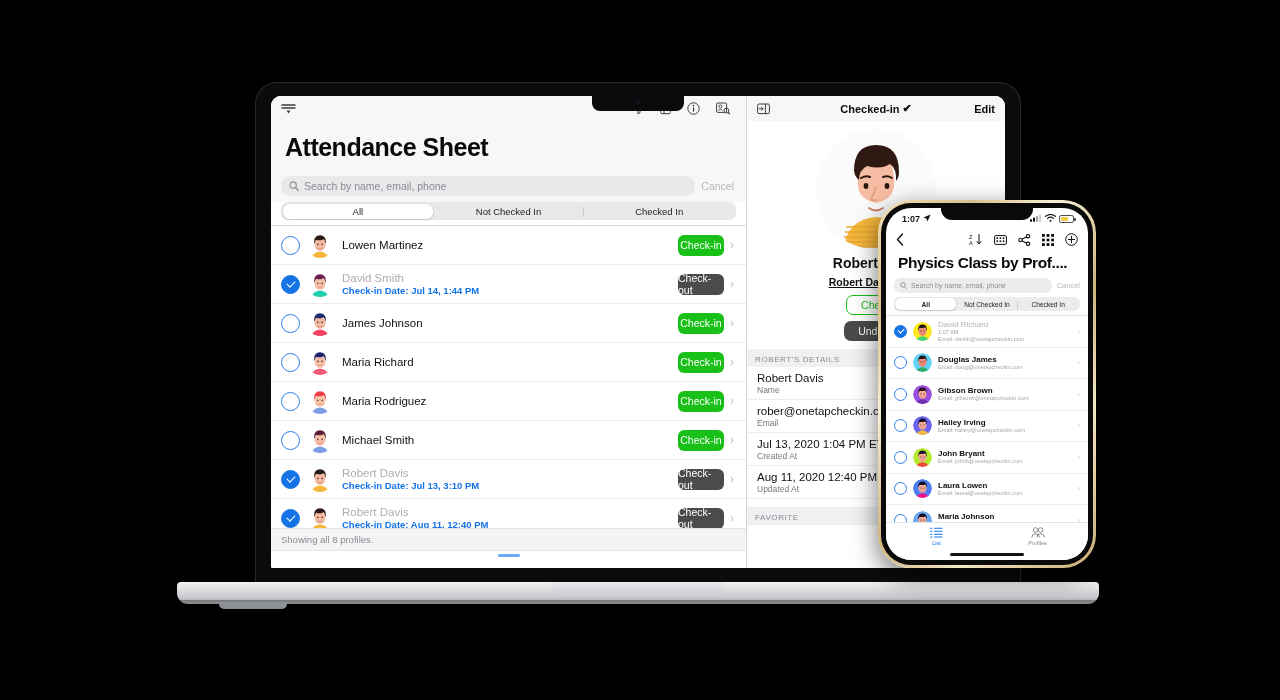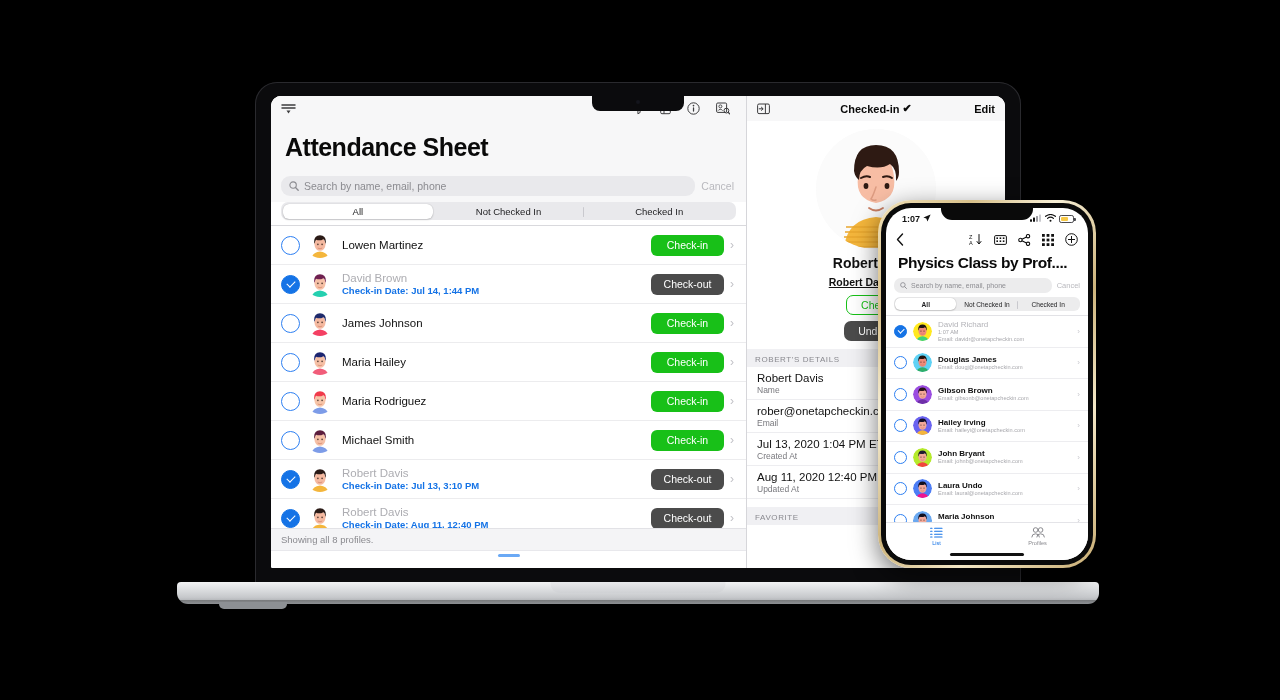--- a/index.html
+++ b/index.html
@@ -84,21 +84,21 @@
          flex:none; display:flex; align-items:center; justify-content:center; }
   .chk.on { background:#1573e6; border-color:#1573e6; }
   .chk.on::after { content:""; width:7px; height:4px; border-left:1.6px solid #fff;
          border-bottom:1.6px solid #fff; transform:rotate(-45deg) translate(1px,-1px); }
   .av { width:26px; height:26px; border-radius:50%; margin-left:7px; flex:none;
         overflow:hidden; position:relative; }
   .names { margin-left:9px; flex:1; min-width:0; }
   .nm { font-size:11.5px; color:#111; font-weight:500; }
   .nm.dim { color:#adadb2; font-weight:400;}
   .sub { font-size:9.5px; color:#1573e6; font-weight:600; margin-top:1px;}
-  .btn { width:73px; height:21px; border-radius:6px; display:flex; align-items:center;
+  .btn { width:46px; height:21px; border-radius:6px; display:flex; align-items:center;
          justify-content:center; font-size:10.5px; color:#fff; flex:none;}
   .btn.green { background:#18c018; }
   .btn.gray { background:#4b4b4b; }
   .chev { width:16px; text-align:center; color:#c2c2c7; font-size:12px; flex:none;}
   .footer-note { height:22px; background:#f4f4f6; display:flex; align-items:center;
                  padding-left:10px; font-size:9.5px; color:#8a8a8f; border-top:1px solid #e2e2e6;}
   .footer-blank{ height:18px; background:#fff; border-top:1px solid #e8e8ec; position:relative;}
   .footer-blank .pill{ position:absolute; left:50%; transform:translateX(-50%); top:3px;
       width:22px; height:3px; background:#6aa9f5; border-radius:2px;}
 
@@ -280,21 +280,21 @@
      <div class="av"><svg width="26" height="26" viewBox="0 0 40 40">
     <circle cx="20" cy="20" r="20" fill="#ffffff"></circle>
     <path d="M7 40 q2-9 13-10 q11 1 13 10 z" fill="#25d0b0"></path>
     <ellipse cx="20" cy="19" rx="8.5" ry="10" fill="#f6c0a6"></ellipse>
     <path d="M11 15 q0-10 9-10 q9 0 9 10 q0 2-1 3 q0-6-3-7 q-5 3-11 1 q-2 2-2 6 q-1-1-1-3z" fill="#6e2050"></path>
     <ellipse cx="16.8" cy="19" rx="1" ry="1.3" fill="#2b1c16"></ellipse>
     <ellipse cx="23.2" cy="19" rx="1" ry="1.3" fill="#2b1c16"></ellipse>
     <path d="M17 25 q3 2 6 0" fill="none" stroke="#c9765c" stroke-width=".9" stroke-linecap="round"></path>
   </svg></div>
      <div class="names">
-       <div class="nm dim">David Brown</div>
+       <div class="nm dim">David Smith</div>
        <div class="sub">Check-in Date: Jul 14, 1:44 PM</div>
      </div>
      <div class="btn gray">Check-out</div>
      <div class="chev">›</div>
                 </div>
                 <div class="row">
                   <div class="chk "></div>
      <div class="av"><svg width="26" height="26" viewBox="0 0 40 40">
     <circle cx="20" cy="20" r="20" fill="#ffffff"></circle>
     <path d="M7 40 q2-9 13-10 q11 1 13 10 z" fill="#f44063"></path>
@@ -316,21 +316,21 @@
      <div class="av"><svg width="26" height="26" viewBox="0 0 40 40">
     <circle cx="20" cy="20" r="20" fill="#ffffff"></circle>
     <path d="M7 40 q2-9 13-10 q11 1 13 10 z" fill="#f15d7a"></path>
     <ellipse cx="20" cy="19" rx="8.5" ry="10" fill="#f6c0a6"></ellipse>
     <path d="M11 15 q0-10 9-10 q9 0 9 10 q0 2-1 3 q0-6-3-7 q-5 3-11 1 q-2 2-2 6 q-1-1-1-3z" fill="#1b2470"></path>
     <ellipse cx="16.8" cy="19" rx="1" ry="1.3" fill="#2b1c16"></ellipse>
     <ellipse cx="23.2" cy="19" rx="1" ry="1.3" fill="#2b1c16"></ellipse>
     <path d="M17 25 q3 2 6 0" fill="none" stroke="#c9765c" stroke-width=".9" stroke-linecap="round"></path>
   </svg></div>
      <div class="names">
-       <div class="nm ">Maria Hailey</div>
+       <div class="nm ">Maria Richard</div>
 
      </div>
      <div class="btn green">Check-in</div>
      <div class="chev">›</div>
                 </div>
                 <div class="row">
                   <div class="chk "></div>
      <div class="av"><svg width="26" height="26" viewBox="0 0 40 40">
     <circle cx="20" cy="20" r="20" fill="#ffffff"></circle>
     <path d="M7 40 q2-9 13-10 q11 1 13 10 z" fill="#7d9ce8"></path>
@@ -704,21 +704,21 @@
      <div class="pav"><svg width="19" height="19" viewBox="0 0 40 40">
     <circle cx="20" cy="20" r="20" fill="#4d7df5"></circle>
     <path d="M7 40 q2-9 13-10 q11 1 13 10 z" fill="#f0148f"></path>
     <ellipse cx="20" cy="19" rx="8.5" ry="10" fill="#f3a898"></ellipse>
     <path d="M11 15 q0-10 9-10 q9 0 9 10 q0 2-1 3 q0-6-3-7 q-5 3-11 1 q-2 2-2 6 q-1-1-1-3z" fill="#120f1e"></path>
     <ellipse cx="16.8" cy="19" rx="1" ry="1.3" fill="#2b1c16"></ellipse>
     <ellipse cx="23.2" cy="19" rx="1" ry="1.3" fill="#2b1c16"></ellipse>
     <path d="M17 25 q3 2 6 0" fill="none" stroke="#c9765c" stroke-width=".9" stroke-linecap="round"></path>
   </svg></div>
      <div class="pnames">
-       <div class="pnm ">Laura Undo</div>
+       <div class="pnm ">Laura Lowen</div>
 
        <div class="pem">Email: laural@onetapcheckin.com</div>
      </div>
      <div class="pchev">›</div>
           </div>
           <div class="prow">
             <div class="pchk "></div>
      <div class="pav"><svg width="19" height="19" viewBox="0 0 40 40">
     <circle cx="20" cy="20" r="20" fill="#6aa8f0"></circle>
     <path d="M7 40 q2-9 13-10 q11 1 13 10 z" fill="#e0149b"></path>

